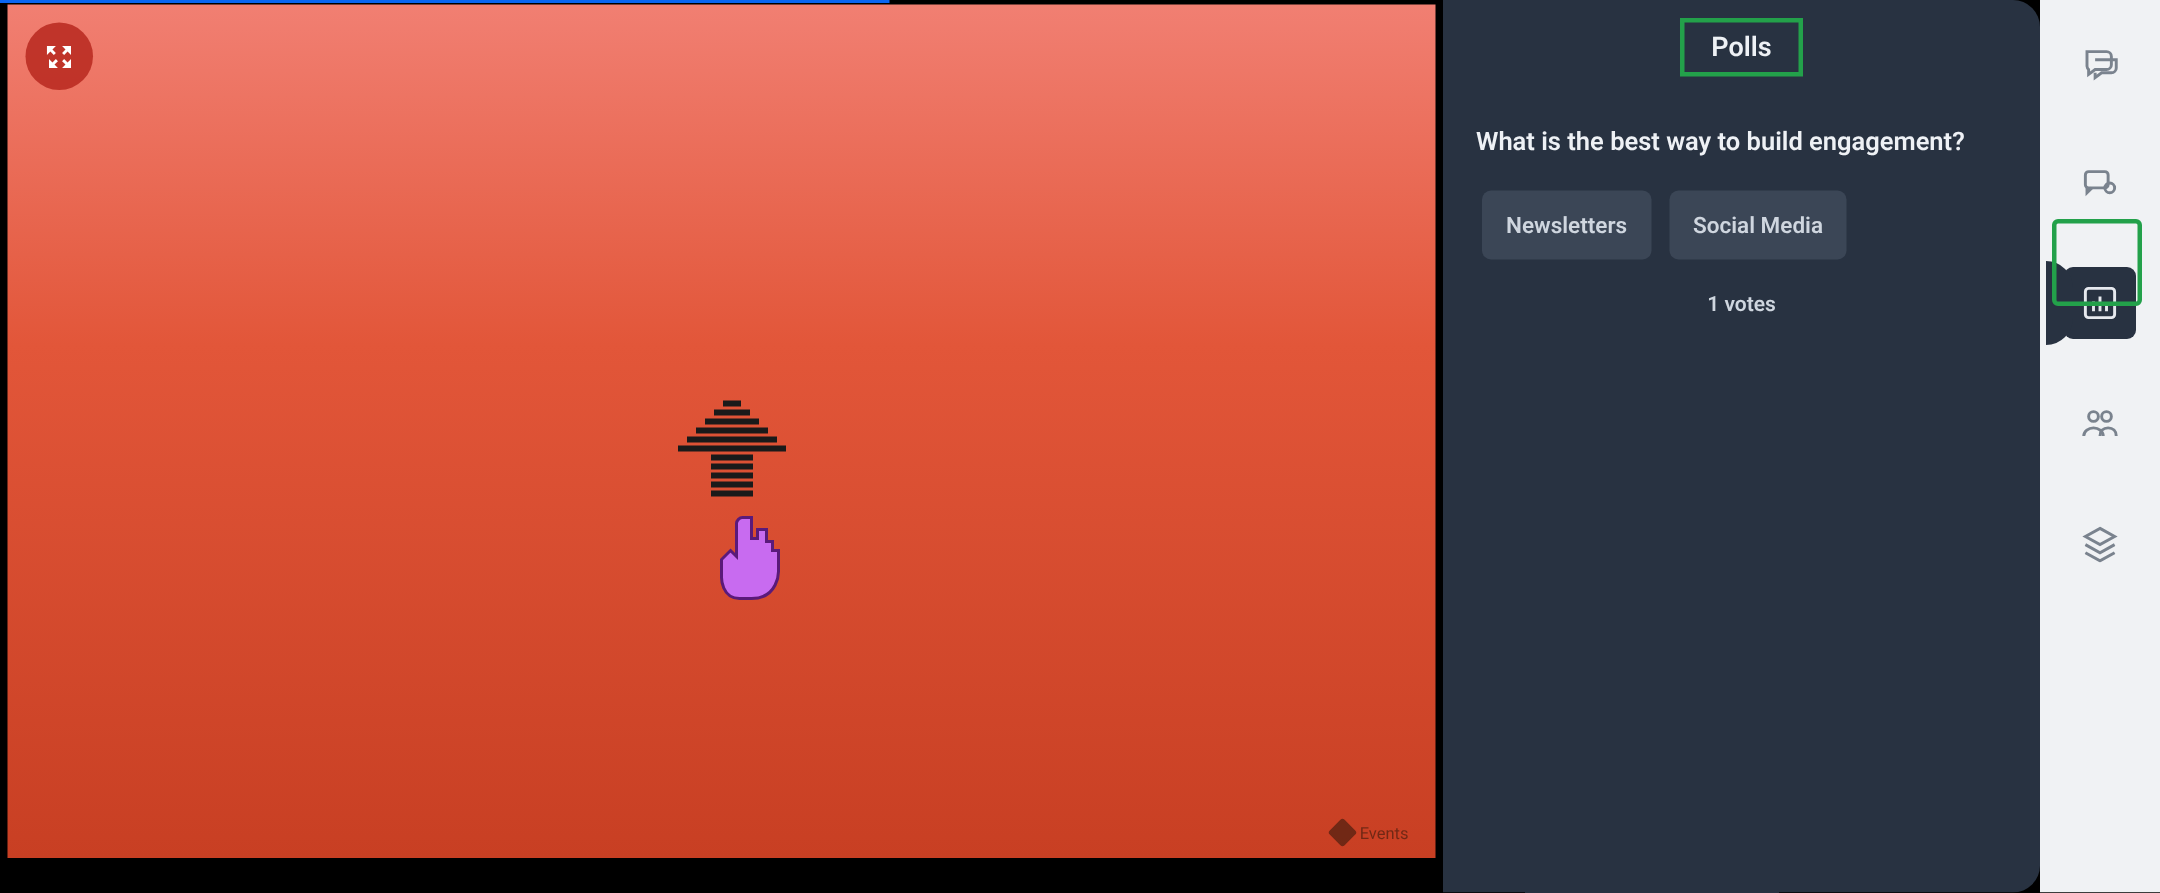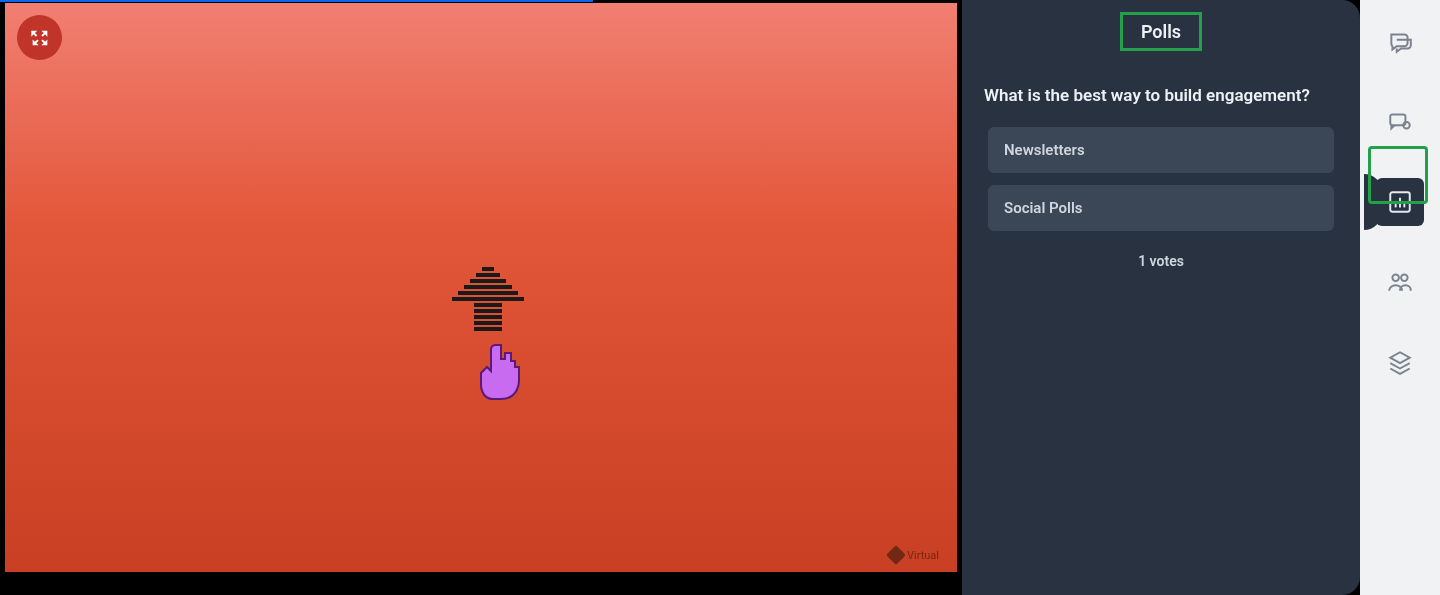--- a/index.html
+++ b/index.html
@@ -24,21 +24,21 @@
   .hand-sprite svg { width:48px; height:62px; }
 
   .watermark { position:absolute; bottom:10px; right:18px; font-size:11px; color:rgba(40,20,10,.55); display:flex; align-items:center; gap:4px; }
   .watermark .w-ico { width:14px; height:14px; background:rgba(40,20,10,.55); transform:rotate(45deg); border-radius:2px; }
 
   
   .panel { width:398px; height:595px; background:#283241; border-top-right-radius:18px; border-bottom-right-radius:18px; display:flex; flex-direction:column; padding:0 14px; color:#e6e9ee; }
   .panel-header { display:flex; justify-content:center; padding:12px 0 6px; }
   .panel-title-box { border:3px solid #23a14a; padding:6px 18px; font-size:18px; font-weight:600; color:#eef1f5; }
   .question { text-align:left; font-size:17px; font-weight:600; margin:28px 8px 22px; color:#eef1f5; }
-  .options { display:flex; flex-direction:column; gap:12px; padding:0 12px; }
+  .options { display:flex; flex-direction:row; gap:12px; padding:0 12px; }
   .option { background:#3b4656; border-radius:6px; padding:14px 16px; font-size:15px; font-weight:600; color:#cfd6df; cursor:pointer; }
   .votes { text-align:center; margin-top:22px; font-size:14px; font-weight:600; color:#cfd6df; }
 
   
   .rail { width:80px; height:595px; background:#f0f2f4; display:flex; flex-direction:column; align-items:center; padding-top:18px; gap:32px; position:relative; }
   .rail-item { width:48px; height:48px; display:flex; align-items:center; justify-content:center; cursor:pointer; border-radius:6px; }
   .rail-item svg { width:26px; height:26px; stroke:#7a838e; fill:none; stroke-width:1.8; }
   .rail-item.active { background:#283241; position:relative; }
   .rail-item.active svg { stroke:#e6e9ee; }
   .rail-highlight { position:absolute; border:3px solid #23a14a; border-radius:4px; pointer-events:none; left:8px; width:60px; height:58px; top:146px; }
@@ -79,35 +79,35 @@
       </div>
 
       <div class="hand-sprite">
         <svg viewBox="0 0 48 62">
           <path d="M20 2h6v14h4V10h6v8h4v6h4v14c0 0 0 18-18 18H18C6 56 6 42 6 42V30l6-6 4 4V6c0-2 2-4 4-4z" fill="#c86bf0" stroke="#5a1a7a" stroke-width="2"></path>
         </svg>
       </div>
 
       <div class="watermark">
         <span class="w-ico"></span>
-        <span>Virtual</span>
+        <span>Events</span>
       </div>
     </div>
   </div>
 
   <div class="panel">
     <div class="panel-header">
       <div class="panel-title-box">
         <span>Polls</span>
       </div>
     </div>
     <div class="question">What is the best way to build engagement?</div>
     <div class="options">
       <div class="option"><span>Newsletters</span></div>
-      <div class="option"><span>Social Polls</span></div>
+      <div class="option"><span>Social Media</span></div>
     </div>
     <div class="votes">1 votes</div>
   </div>
 
   <div class="rail">
     <div class="rail-item">
       <svg viewBox="0 0 24 24">
           <path d="M4 5h12a3 3 0 0 1 3 3v5a3 3 0 0 1-3 3H9l-4 3v-3a3 3 0 0 1-1-2V8a3 3 0 0 1 0-0z"></path>
           <path d="M9 10h13a0 0 0 0 1 0 0v5a3 3 0 0 1-3 3h-6l-4 3v-3"></path>
         </svg>

